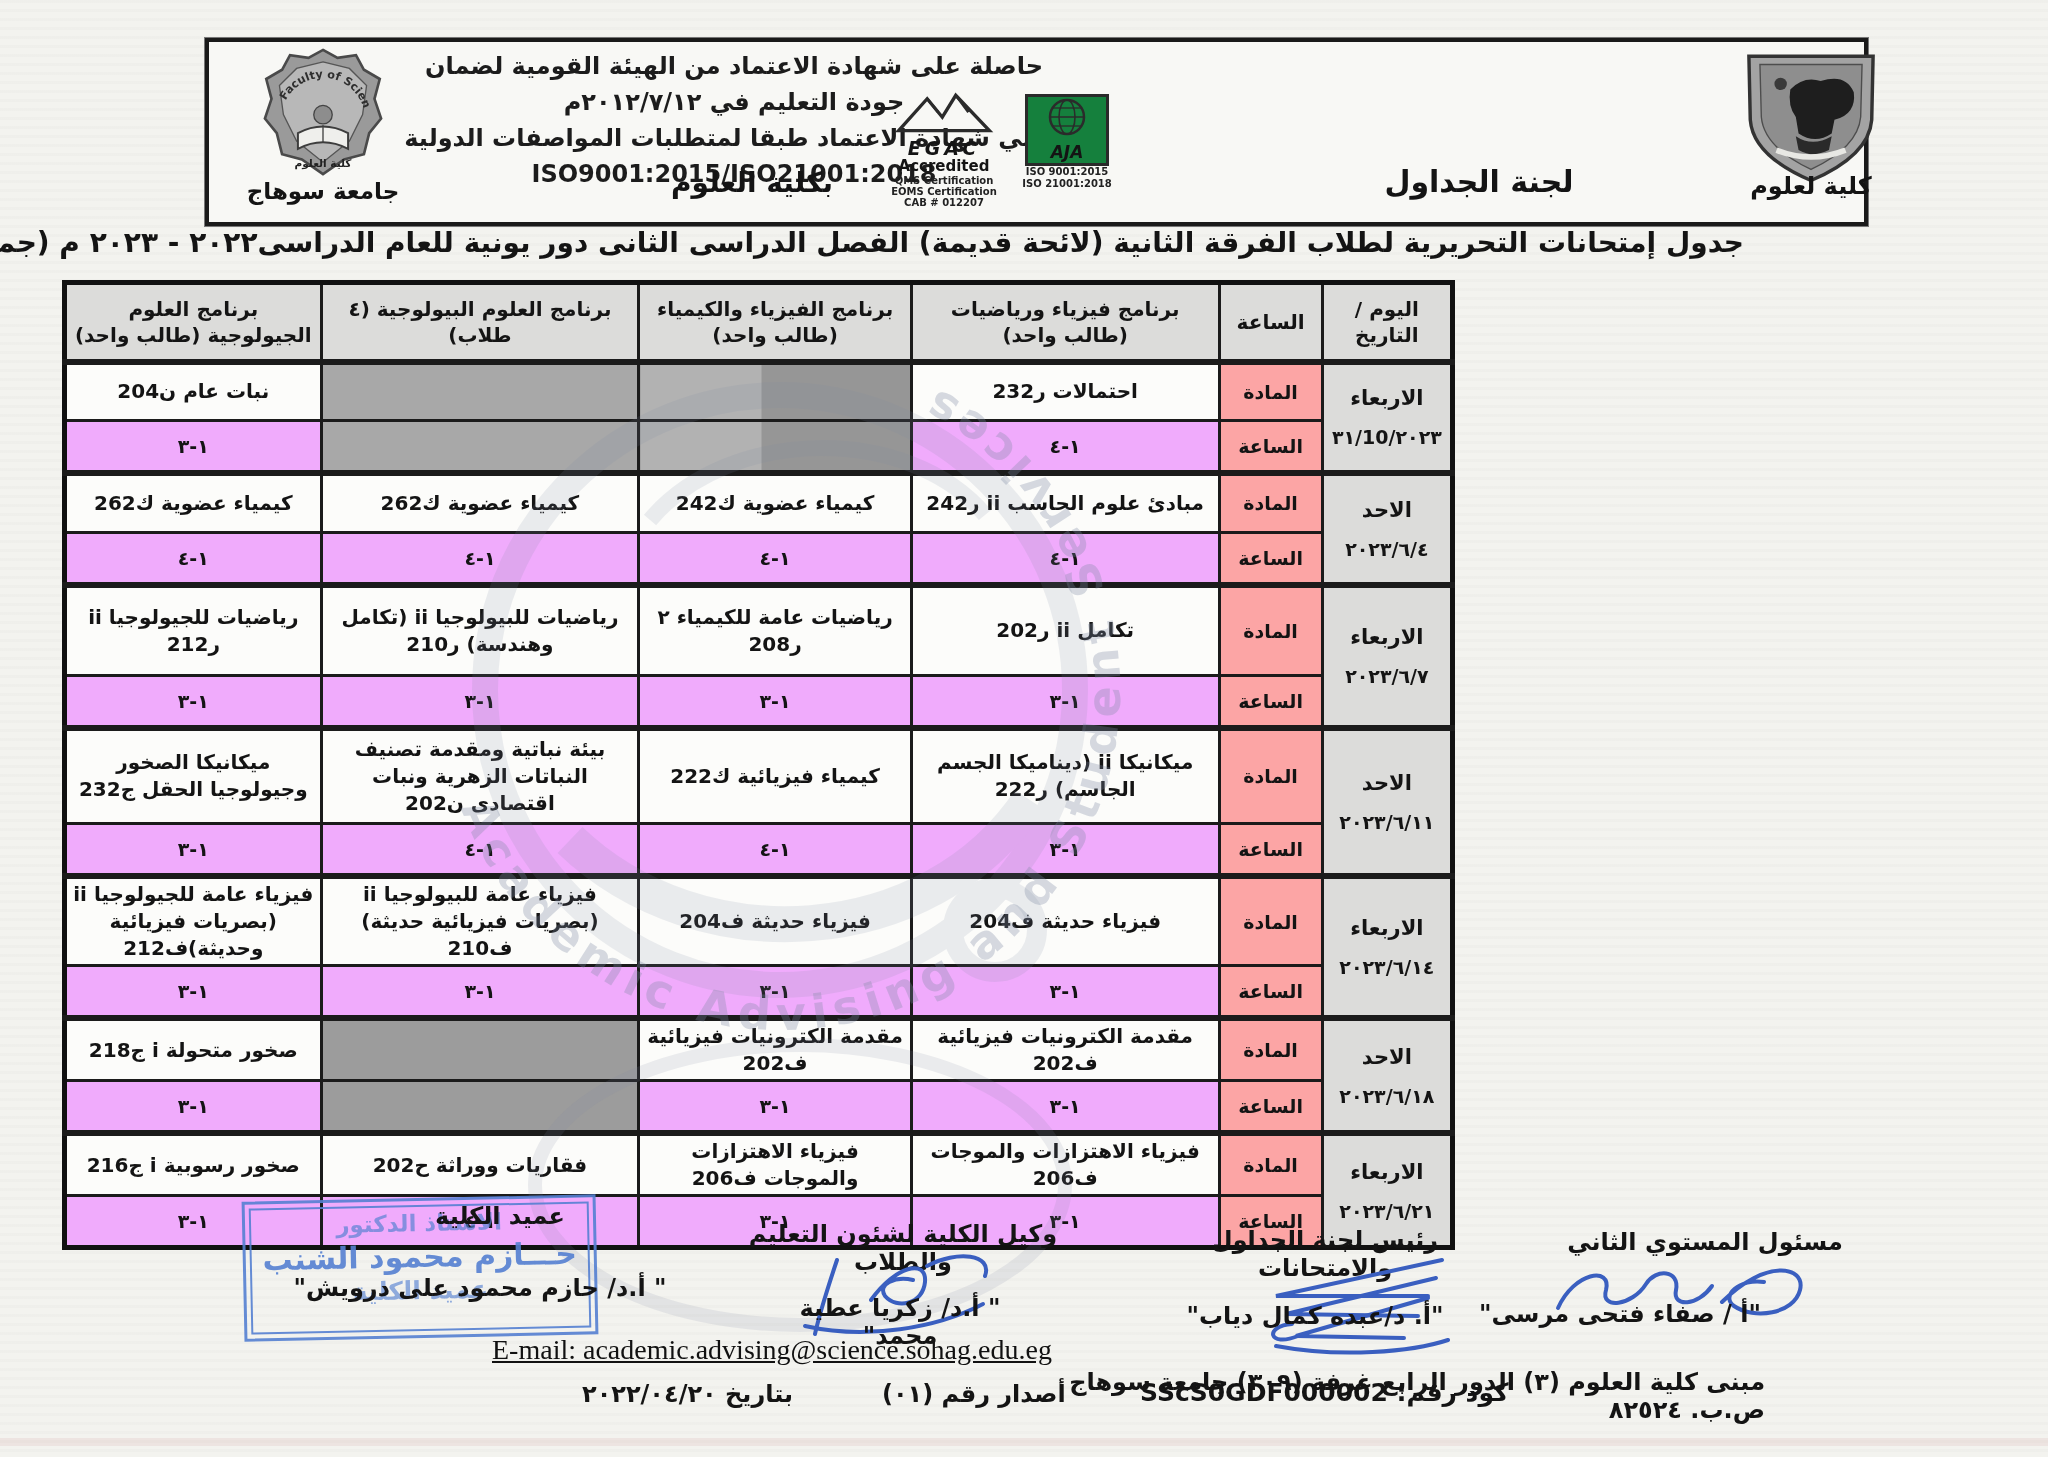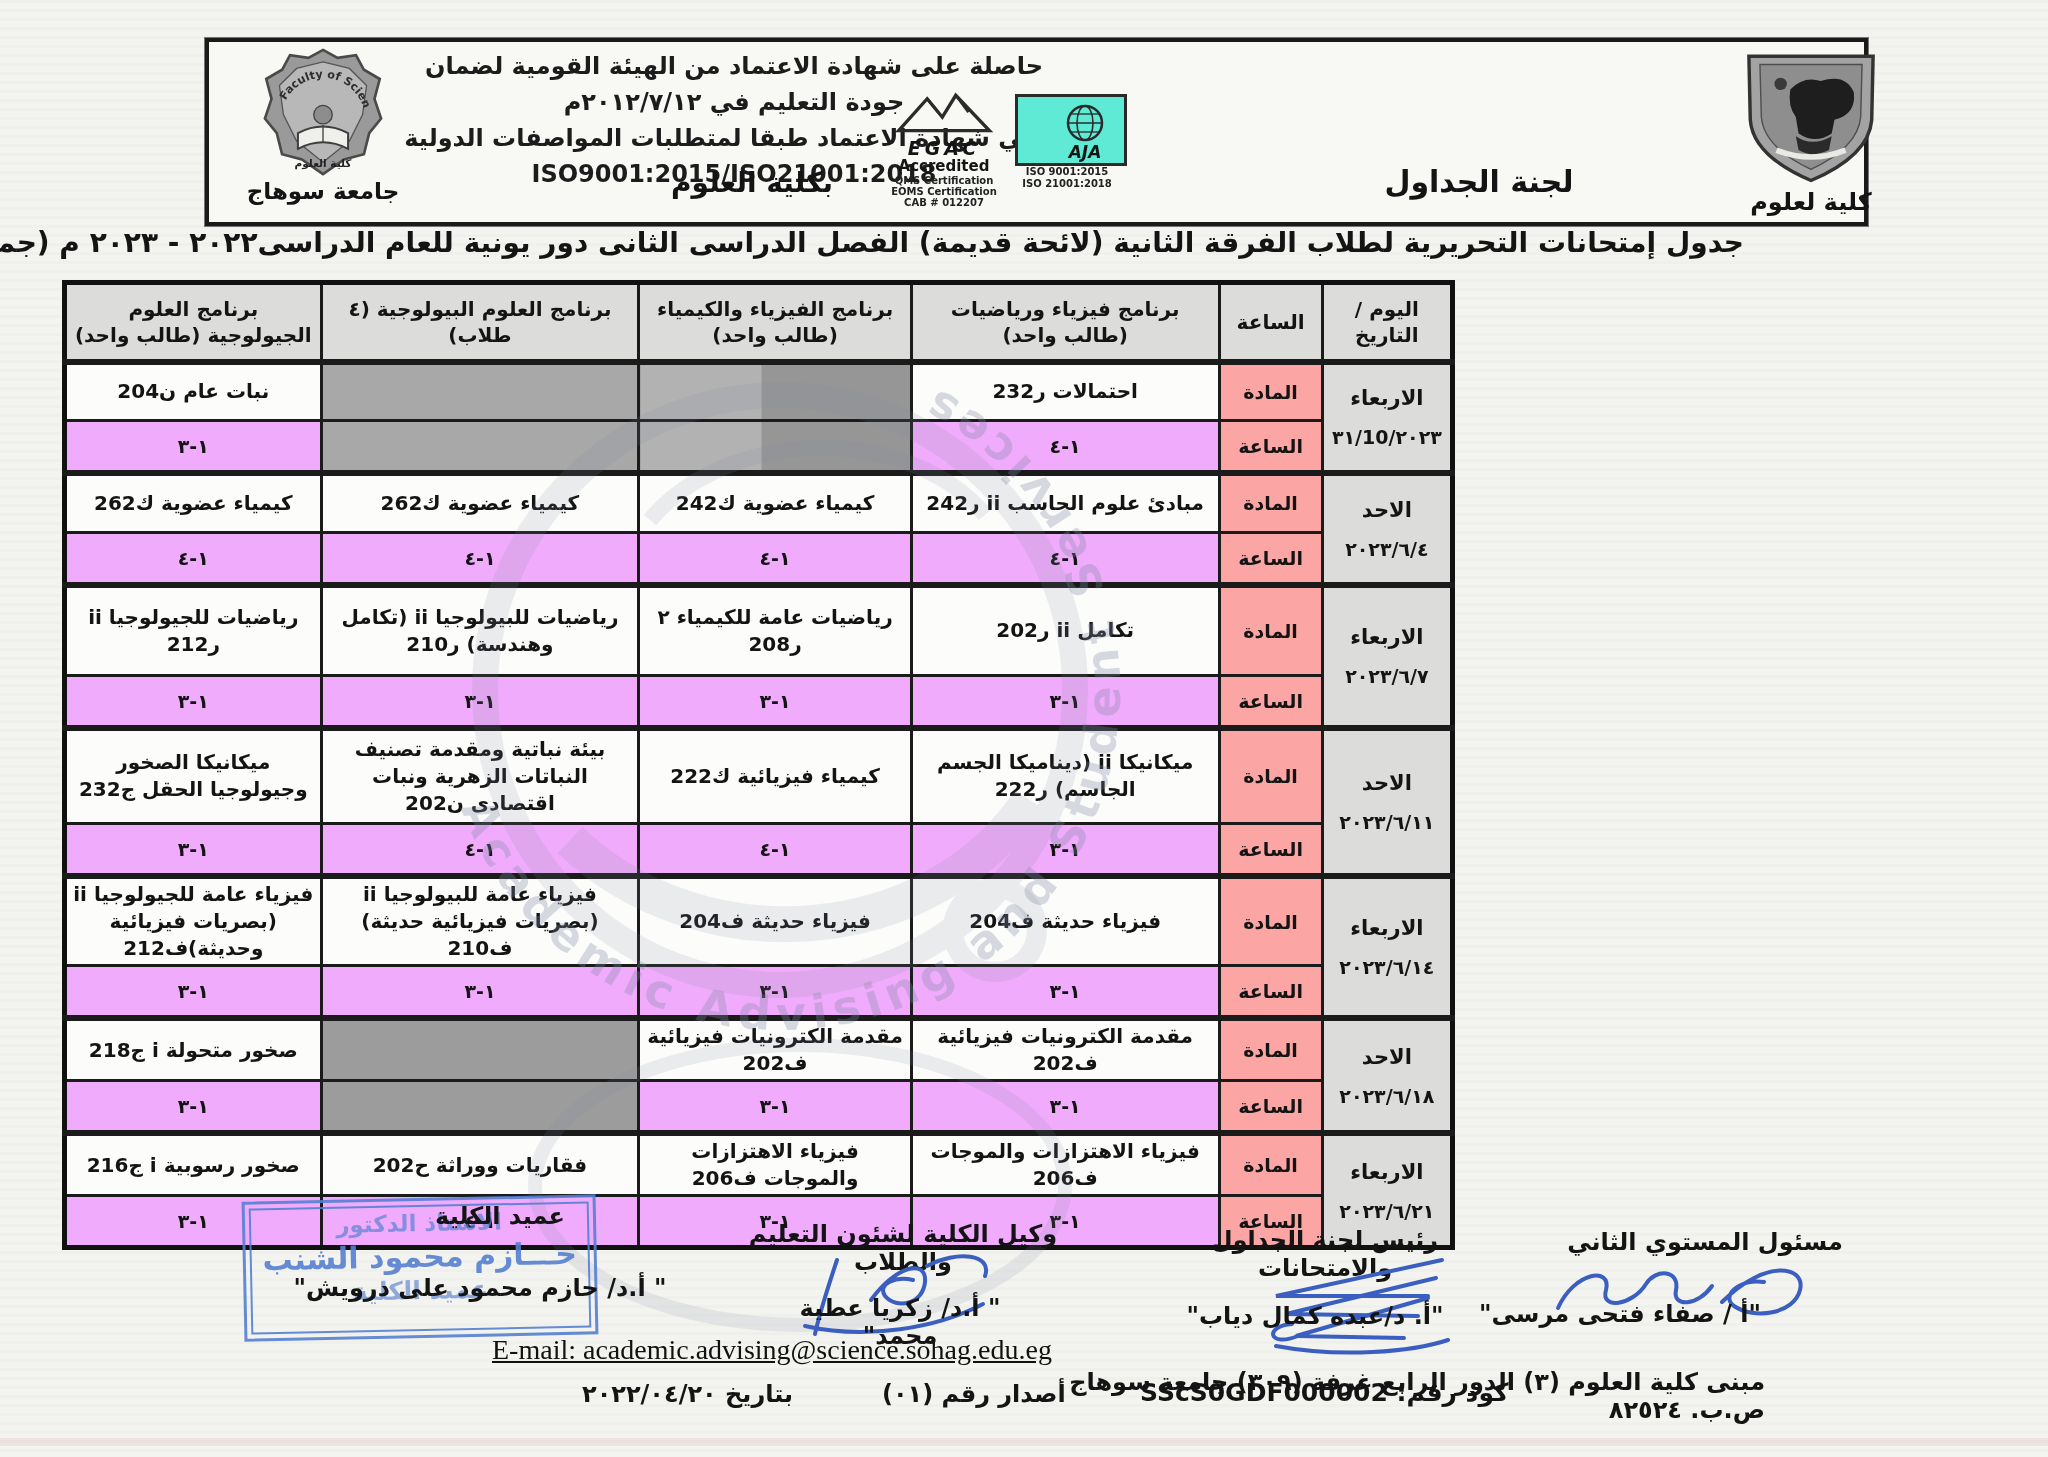--- a/index.html
+++ b/index.html
@@ -14,27 +14,27 @@
              border:4px solid #1a1a1a;background:#f8f8f5;box-shadow:0 0 0 1px #777;z-index:2;}
   .acc{position:absolute;left:185px;top:6px;width:680px;text-align:center;font-weight:bold;
        font-size:24px;line-height:1.5;direction:rtl;color:#1c1c1c;}
   .emblemL{position:absolute;left:38px;top:4px;width:152px;height:132px;}
   .uniCap{position:absolute;left:18px;top:136px;width:192px;text-align:center;font-size:23px;font-weight:bold;}
   .egac{position:absolute;left:676px;top:50px;width:118px;text-align:center;line-height:1.1;}
   .egac .big{font-size:19px;font-weight:bold;letter-spacing:4px;font-style:italic;}
   .egac .sub{font-size:15px;font-weight:bold;}
   .tinyline{font-size:10px;font-weight:bold;color:#222;}
   .aja{position:absolute;left:806px;top:52px;width:104px;text-align:center;line-height:1.15;}
-  .ajabox{width:78px;height:66px;border:3px solid #2a2a2a;margin:0 auto;background:#5eead4;
-          display:flex;flex-direction:column;align-items:center;justify-content:flex-end;padding-left:28px;}
+  .ajabox{width:78px;height:66px;border:3px solid #2a2a2a;margin:0 auto;background:#15803d;
+          display:flex;flex-direction:column;align-items:center;justify-content:space-between;}
   .aja .big{font-size:17px;font-weight:bold;font-style:italic;}
   .facLbl{position:absolute;left:418px;top:124px;width:250px;text-align:center;font-size:28px;font-weight:bold;}
   .comLbl{position:absolute;left:1120px;top:122px;width:300px;text-align:center;font-size:30px;font-weight:bold;}
   .emblemR{position:absolute;left:1524px;top:6px;width:156px;height:138px;}
-  .rCap{position:absolute;left:1506px;top:146px;width:192px;text-align:center;font-size:24px;font-weight:bold;}
+  .rCap{position:absolute;left:1506px;top:130px;width:192px;text-align:center;font-size:24px;font-weight:bold;}
 
   .title{position:absolute;left:40px;top:226px;width:1704px;text-align:center;font-size:28px;
          font-weight:bold;direction:rtl;white-space:nowrap;z-index:2;}
 
   
   .sched{position:absolute;left:62px;top:280px;width:1393px;border-collapse:collapse;
          table-layout:fixed;direction:rtl;z-index:3;border:5px solid #111;}
   .sched th,.sched td{border:3px solid #1b1b1b;font-weight:bold;text-align:center;
          vertical-align:middle;padding:2px 6px;}
   .sched th{background:#dcdcda;font-size:20px;height:70px;line-height:1.3;}

